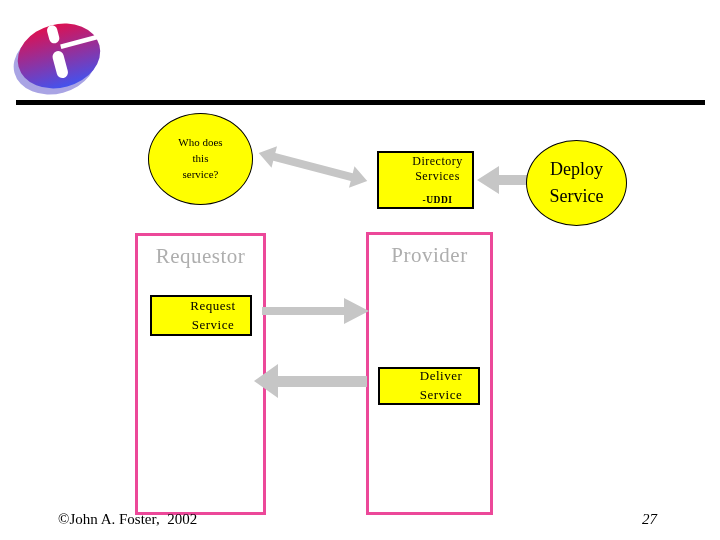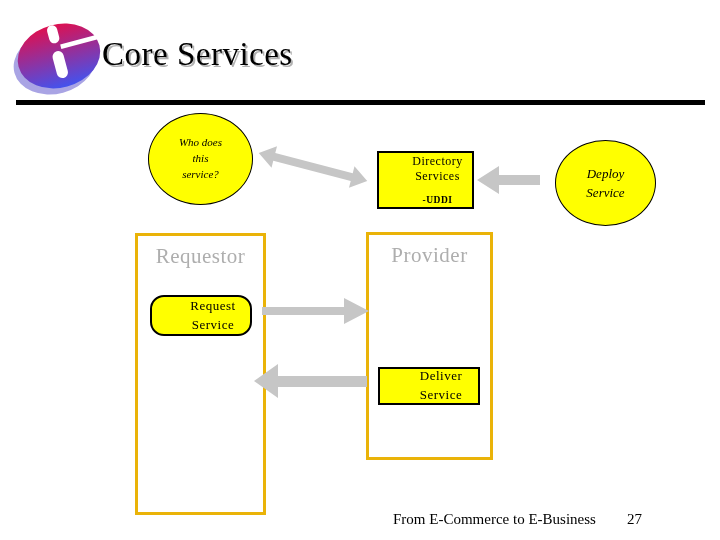--- a/index.html
+++ b/index.html
@@ -11,57 +11,57 @@
   #logo{position:absolute;left:10px;top:14px;width:98px;height:88px;}
   #title{
     position:absolute;left:102px;top:36px;font-size:33px;color:#000;
     letter-spacing:.5px;text-shadow:2px 2px 0 #b2b2b2;white-space:nowrap;
   }
   #rule{position:absolute;left:16px;top:100px;width:689px;height:5px;background:#000;}
   
   .yellow{background:#FFFF00;}
   .ellipse{
     position:absolute;border:1px solid #000;border-radius:50%;
-    display:flex;align-items:center;justify-content:center;text-align:center;font-style:italic;
+    display:flex;align-items:center;justify-content:center;text-align:center;
   }
   #who-ellipse{left:148px;top:113px;width:103px;height:90px;font-size:11px;line-height:1.45;}
-  #deploy-ellipse{left:555px;top:140px;width:99px;height:84px;font-size:13px;line-height:1.5;}
+  #deploy-ellipse{left:526px;top:140px;width:99px;height:84px;font-size:18px;line-height:1.5;}
   .ybox{
     position:absolute;border:2px solid #000;box-sizing:border-box;
     display:flex;flex-direction:column;align-items:center;justify-content:center;
     text-align:center;
     padding-left:24px;
   }
   #directory-box{left:377px;top:151px;width:97px;height:58px;font-size:12px;line-height:1.25;letter-spacing:.5px;}
   #directory-box .sub{font-size:9.5px;font-weight:bold;letter-spacing:.5px;margin-top:11px;}
-  #request-box{left:150px;top:295px;width:102px;height:41px;font-size:13px;line-height:1.45;letter-spacing:.5px;border-radius:14px;}
+  #request-box{left:150px;top:295px;width:102px;height:41px;font-size:13px;line-height:1.45;letter-spacing:.5px;}
   #deliver-box{left:378px;top:367px;width:102px;height:38px;font-size:13px;line-height:1.45;letter-spacing:.5px;}
   .ml{white-space:pre-line;}
   
   .frame{
-    position:absolute;border:3px solid #eab308;background:#fff;box-sizing:border-box;
+    position:absolute;border:3px solid #ec4899;background:#fff;box-sizing:border-box;
     text-align:center;
   }
   #requestor-frame{left:135px;top:233px;width:131px;height:282px;}
-  #provider-frame{left:366px;top:232px;width:127px;height:228px;}
+  #provider-frame{left:366px;top:232px;width:127px;height:283px;}
   .frame .frame-label{
     margin-top:8px;font-size:21px;color:#aeaeae;letter-spacing:.5px;
   }
   
   .arrow{position:absolute;}
   .arrow polygon{fill:#c6c6c6;}
   #arrow-who-directory{left:256px;top:144px;}
   #arrow-deploy-directory{left:477px;top:166px;}
   #arrow-request{left:262px;top:298px;}
   #arrow-deliver{left:254px;top:364px;}
   
   .footer-text{position:absolute;top:511px;font-size:15px;color:#000;white-space:pre;}
   #footer-copyright{left:58px;}
   #footer-source{left:393px;}
-  #footer-page{left:627px;}
+  #footer-page{left:642px;font-style:italic;}
 </style>
 </head>
 <body>
 
 <div id="slide">
 
   <svg id="logo" viewBox="0 0 96 86" xmlns="http://www.w3.org/2000/svg">
     <defs>
       <linearGradient id="lg" x1="0" y1="0" x2="0" y2="1">
         <stop offset="0%" stop-color="#DE1050"></stop>
@@ -72,21 +72,20 @@
       <ellipse cx="48" cy="41" rx="41" ry="31" fill="#A9A4E4"></ellipse>
     </g>
     <g transform="rotate(-15 48 41)">
       <ellipse cx="48" cy="41" rx="41" ry="31" fill="url(#lg)"></ellipse>
       <rect x="43" y="10" width="10" height="18" rx="5" fill="#ffffff"></rect>
       <rect x="41.5" y="36" width="11" height="27" rx="5.5" fill="#ffffff"></rect>
       <rect x="52" y="30.5" width="38" height="4.5" fill="#ffffff"></rect>
     </g>
   </svg>
 
-  <div id="title">Core Services</div>
   <div id="rule"></div>
 
   <div id="who-ellipse" class="ellipse yellow">
     <span class="ml">Who does
 this
 service?</span>
   </div>
 
   <svg id="arrow-who-directory" class="arrow" width="114" height="46" xmlns="http://www.w3.org/2000/svg">
     <g transform="rotate(14.5 57 23)">
@@ -128,16 +127,16 @@
 
   <div id="deliver-box" class="ybox yellow">
     <span class="ml">Deliver
 Service</span>
   </div>
 
   <svg id="arrow-deliver" class="arrow" width="114" height="34" xmlns="http://www.w3.org/2000/svg">
     <polygon points="0,17 24,0 24,12 113,12 113,23 24,23 24,34"></polygon>
   </svg>
 
-  <div id="footer-source" class="footer-text">From E-Commerce to E-Business</div>
+  <div id="footer-copyright" class="footer-text">©John A. Foster,  2002</div>
   <div id="footer-page" class="footer-text">27</div>
 
 </div>
 
 </body></html>

